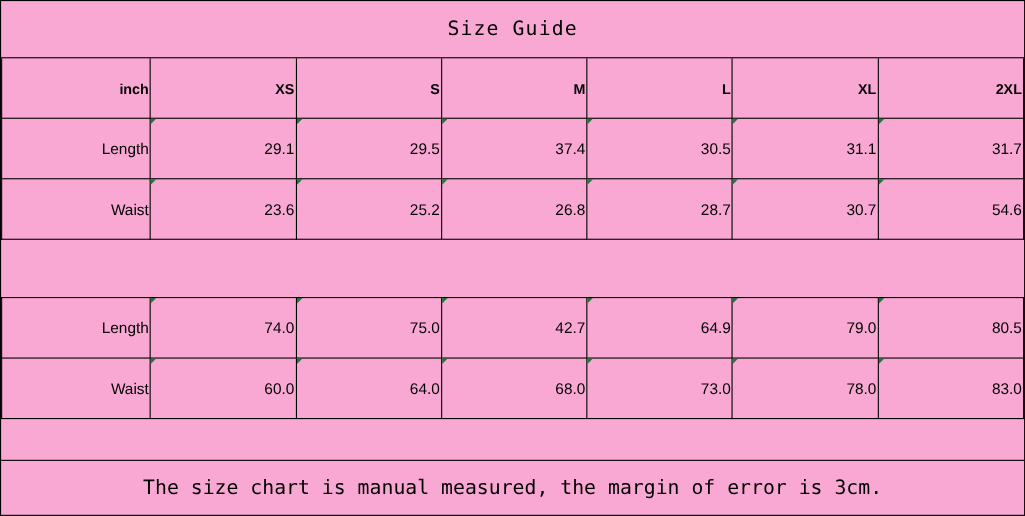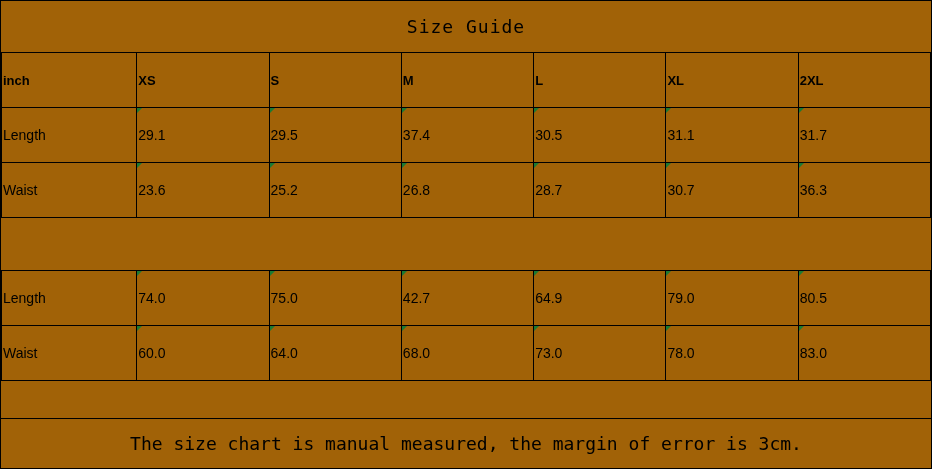--- a/index.html
+++ b/index.html
@@ -13,21 +13,21 @@
     font-family: "DejaVu Sans Mono", monospace;
     color: #000000;
     overflow: hidden;
   }
   .page {
     position: relative;
     width: 932px;
     height: 469px;
     box-sizing: border-box;
     border: 1px solid #000000;
-    background: #a16207;
+    background: #f9a8d4;
   }
 
   .title {
     position: absolute;
     left: 0;
     top: 0;
     width: 930px;
     height: 52px;
     line-height: 52px;
     text-align: center;
@@ -59,21 +59,21 @@
   }
 
   table.size-table {
     width: 930px;
     border-collapse: collapse;
     table-layout: fixed;
   }
   table.size-table td {
     border: 1px solid #000000;
     height: 52px;
-    text-align: left;
+    text-align: right;
     vertical-align: middle;
     font-size: 14px;
     font-family: "Liberation Sans", sans-serif;
     position: relative;
   }
   table.size-table td.head-cell {
     font-weight: bold;
     font-size: 13px;
   }
   table.size-table td.row-label {
@@ -148,21 +148,21 @@
             <td class="tick">31.1</td>
             <td class="tick">31.7</td>
           </tr>
           <tr>
             <td class="row-label">Waist</td>
             <td class="tick">23.6</td>
             <td class="tick">25.2</td>
             <td class="tick">26.8</td>
             <td class="tick">28.7</td>
             <td class="tick">30.7</td>
-            <td class="tick">36.3</td>
+            <td class="tick">54.6</td>
           </tr>
         </tbody>
       </table>
     </div>
 
     <div class="gap"></div>
 
     <div>
       <table class="size-table">
         <colgroup>

